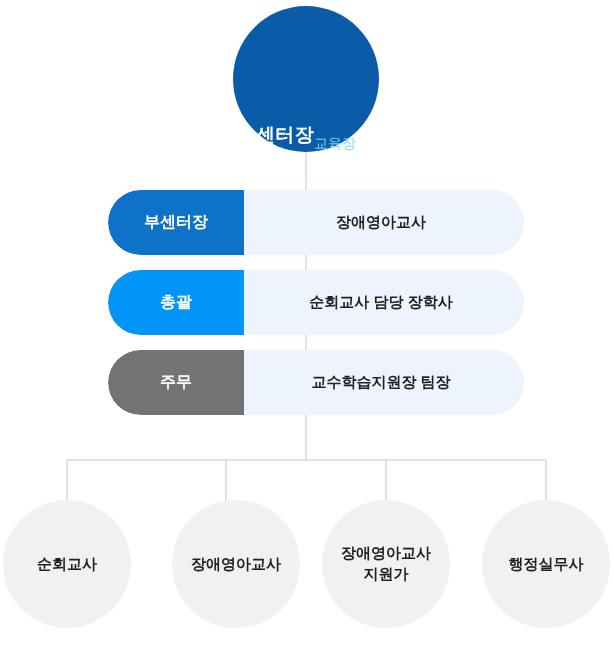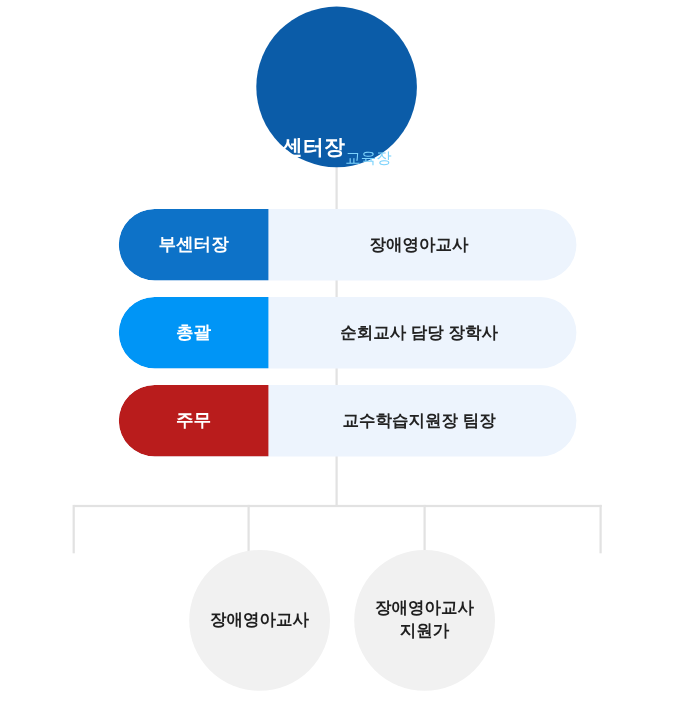--- a/index.html
+++ b/index.html
@@ -154,25 +154,31 @@
     <div class="pill-left" style="background:#0d72c8;">부센터장</div>
     <div class="pill-right">장애영아교사</div>
   </div>
 
   <div class="pill pill-row-1">
     <div class="pill-left" style="background:#0095f6;">총괄</div>
     <div class="pill-right">순회교사 담당 장학사</div>
   </div>
 
   <div class="pill pill-row-2">
-    <div class="pill-left" style="background:#b91c1c;text-align:right;">주무</div>
+    <div class="pill-left" style="background:#737373;text-align:right;">주무</div>
     <div class="pill-right">교수학습지원장 팀장</div>
   </div>
 
+  <div class="leaf leaf-0">
+    <span class="leaf-label">순회교사</span>
+  </div>
   <div class="leaf leaf-1">
     <span class="leaf-label">장애영아교사</span>
   </div>
   <div class="leaf leaf-2">
     <span class="leaf-label">장애영아교사
 지원가</span>
   </div>
+  <div class="leaf leaf-3">
+    <span class="leaf-label">행정실무사</span>
+  </div>
 
 </div>
 
 </body></html>

